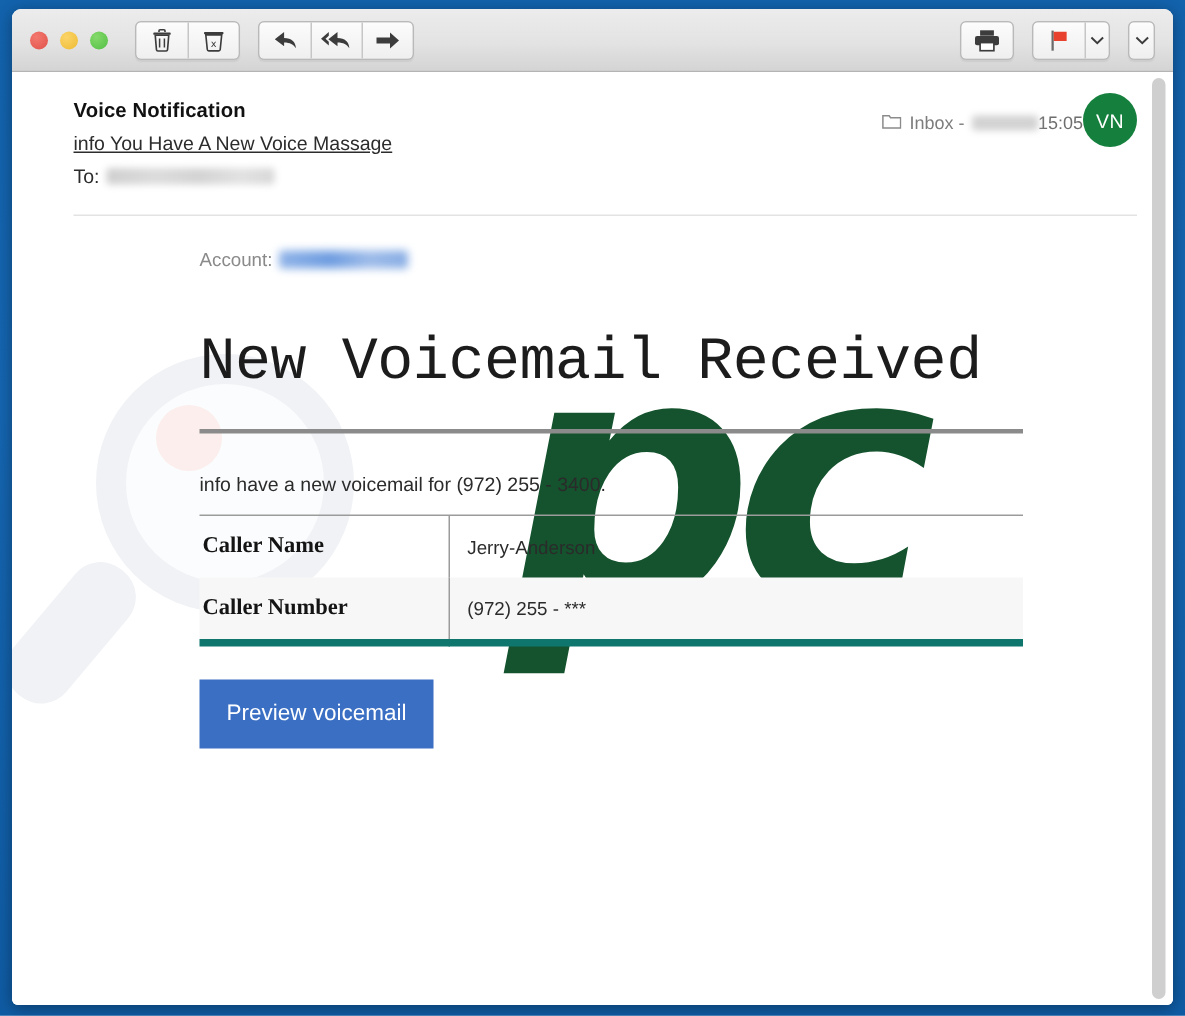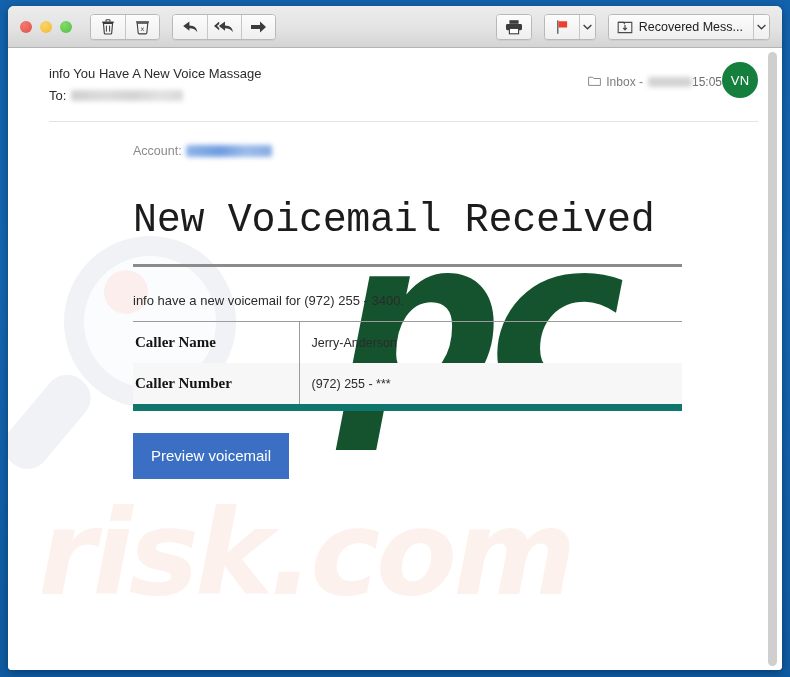--- a/index.html
+++ b/index.html
@@ -126,20 +126,21 @@
     font-size: 13.5px;
     font-weight: bold;
     color: #111;
     letter-spacing: .1px;
     margin-bottom: 7px;
   }
   .sender {
     font-size: 13px;
     color: #2c2c2c;
     margin-bottom: 7px;
+    text-decoration: underline;
   }
   .to-line {
     font-size: 13px;
     color: #2c2c2c;
     display: flex;
     align-items: center;
     gap: 5px;
   }
   .blur-recipient {
     display: inline-block;
@@ -302,21 +303,21 @@
     font-size: 13px;
     color: #2b2b2b;
     padding-bottom: 13px;
     border-bottom: 1px solid #9b9b9b;
     margin-bottom: 0;
   }
 
   .vm-table {
     width: 100%;
     border-collapse: collapse;
-    border-bottom: 7px solid #0f766e;
+    border-bottom: 5px solid #0f766e;
   }
   .vm-table td {
     padding: 12px 0 12px 0;
     vertical-align: middle;
   }
   .vm-table tr.alt { background: #f7f7f7; }
   .vm-table td.label {
     width: 166px;
     font-family: "Liberation Serif", serif;
     font-weight: bold;
@@ -450,52 +451,42 @@
         <div class="tb-btn caret">
           <span>
             <svg width="9" height="6" viewBox="0 0 9 6">
               <path d="M.6 1 4.5 4.8 8.4 1" fill="none" stroke="#3c3c3c" stroke-width="1.3"></path>
             </svg>
           </span>
         </div>
       </div>
 
       <div class="tb-group">
-        <div class="tb-btn wide">
-          <span>
-            <svg width="16" height="16" viewBox="0 0 16 16">
-              <path d="M1.2 3.4h13.6v10.2H1.2z" fill="none" stroke="#4a4a4a" stroke-width="1.1"></path>
-              <path d="M1.2 3.4h5.4l1.2 1.8" fill="none" stroke="#4a4a4a" stroke-width="1.1"></path>
-              <path d="M8 6v4.4M6.2 8.8 8 10.8 9.8 8.8" fill="none" stroke="#4a4a4a" stroke-width="1.2"></path>
-            </svg>
-          </span>
-          <span class="tb-label">Recovered Mess...</span>
-        </div>
         <div class="tb-btn caret">
           <span>
             <svg width="9" height="6" viewBox="0 0 9 6">
               <path d="M.6 1 4.5 4.8 8.4 1" fill="none" stroke="#3c3c3c" stroke-width="1.3"></path>
             </svg>
           </span>
         </div>
       </div>
     </div>
 
     <div class="mail-body">
 
       <div class="wm-layer">
         <div class="wm-glass"></div>
         <div class="wm-handle"></div>
         <div class="wm-glass-inner"></div>
         <div class="wm-pink"></div>
         <div class="wm-pc">pc</div>
-        <div class="wm-risk">risk.com</div>
       </div>
 
       <div class="mail-header">
+        <div class="subject">Voice Notification</div>
         <div class="sender">info You Have A New Voice Massage</div>
         <div class="to-line">
           <span>To:</span>
           <span class="blur-recipient"></span>
         </div>
 
         <div class="mh-right">
           <span class="mailbox">
             <span>
               <svg width="13" height="11" viewBox="0 0 13 11">

